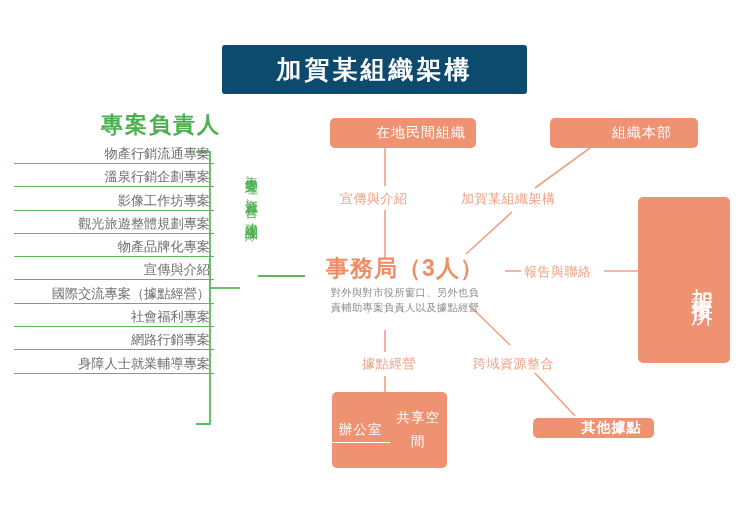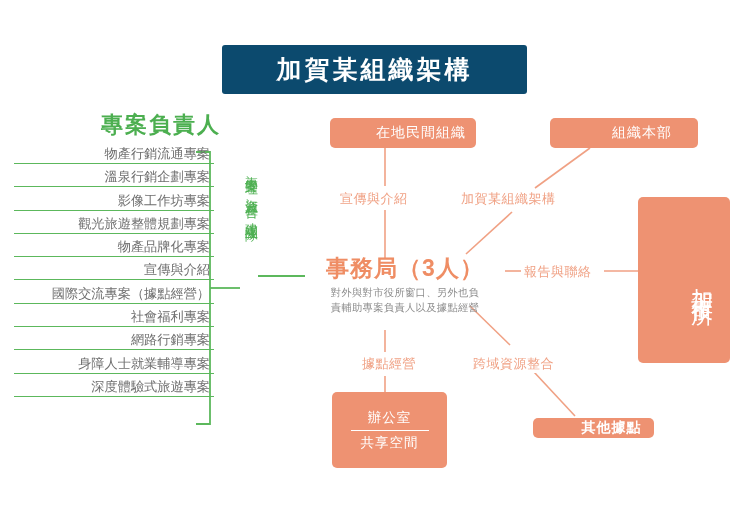--- a/index.html
+++ b/index.html
@@ -62,21 +62,21 @@
     left:638px;top:197px;width:56px;height:166px;
     border-radius:5px;
   }
   #box-cityhall .vtxt{
     writing-mode:vertical-rl;text-orientation:upright;
     font-size:22px;letter-spacing:4px;line-height:28px;font-weight:500;
   }
 
   #box-bases{
     left:332px;top:392px;width:115px;height:76px;
-    flex-direction:column;border-radius:5px;
+    flex-direction:row;border-radius:5px;
     padding:0;
   }
   #box-bases .brow{
     width:78px;text-align:center;font-size:13.5px;line-height:24px;
     border-bottom:1.4px solid #ffffff;letter-spacing:1px;
   }
   #box-bases .brow:last-child{border-bottom:none;}
 
   
   .hub{position:absolute;left:305px;top:255px;width:200px;z-index:6;}
@@ -136,21 +136,20 @@
   <div class="proj-item">物產行銷流通專案</div>
   <div class="proj-item">溫泉行銷企劃專案</div>
   <div class="proj-item">影像工作坊專案</div>
   <div class="proj-item">觀光旅遊整體規劃專案</div>
   <div class="proj-item">物產品牌化專案</div>
   <div class="proj-item">宣傳與介紹</div>
   <div class="proj-item">國際交流專案（據點經營）</div>
   <div class="proj-item">社會福利專案</div>
   <div class="proj-item">網路行銷專案</div>
   <div class="proj-item">身障人士就業輔導專案</div>
-  <div class="proj-item">深度體驗式旅遊專案</div>
 </div>
 
 <div class="vert-text">專案管理、資源整合、建立團隊</div>
 
 <div class="cbox" id="box-local">
   <span>在地民間組織</span>
 </div>
 
 <div class="cbox" id="box-hq">
   <span>組織本部</span>

